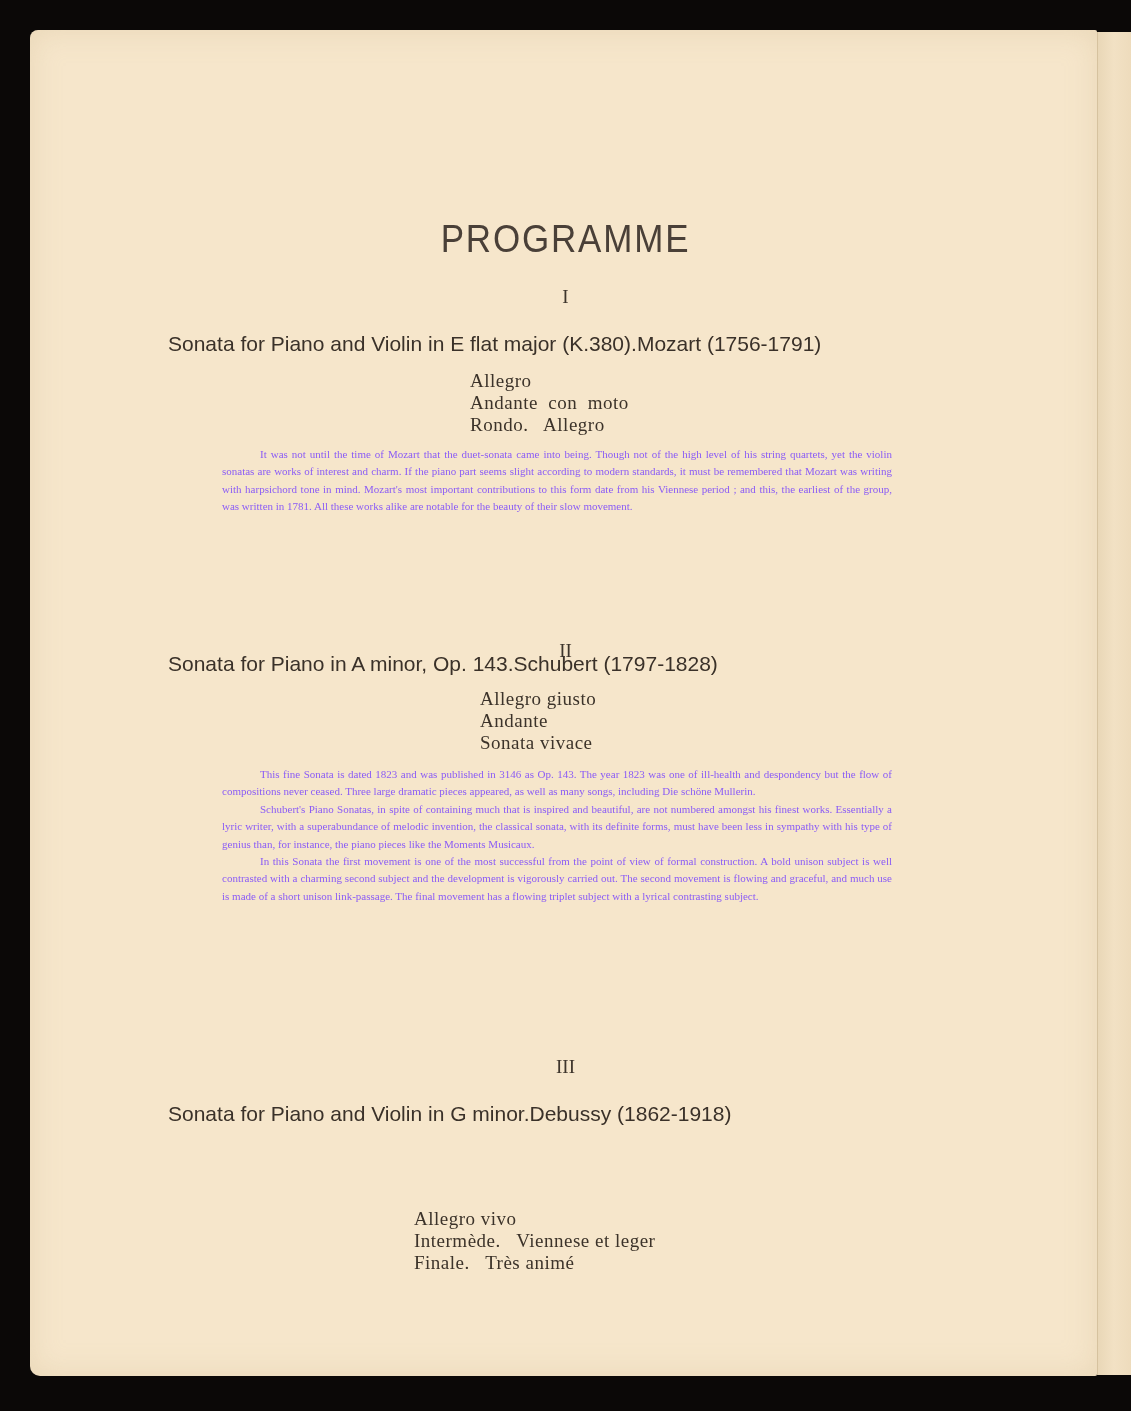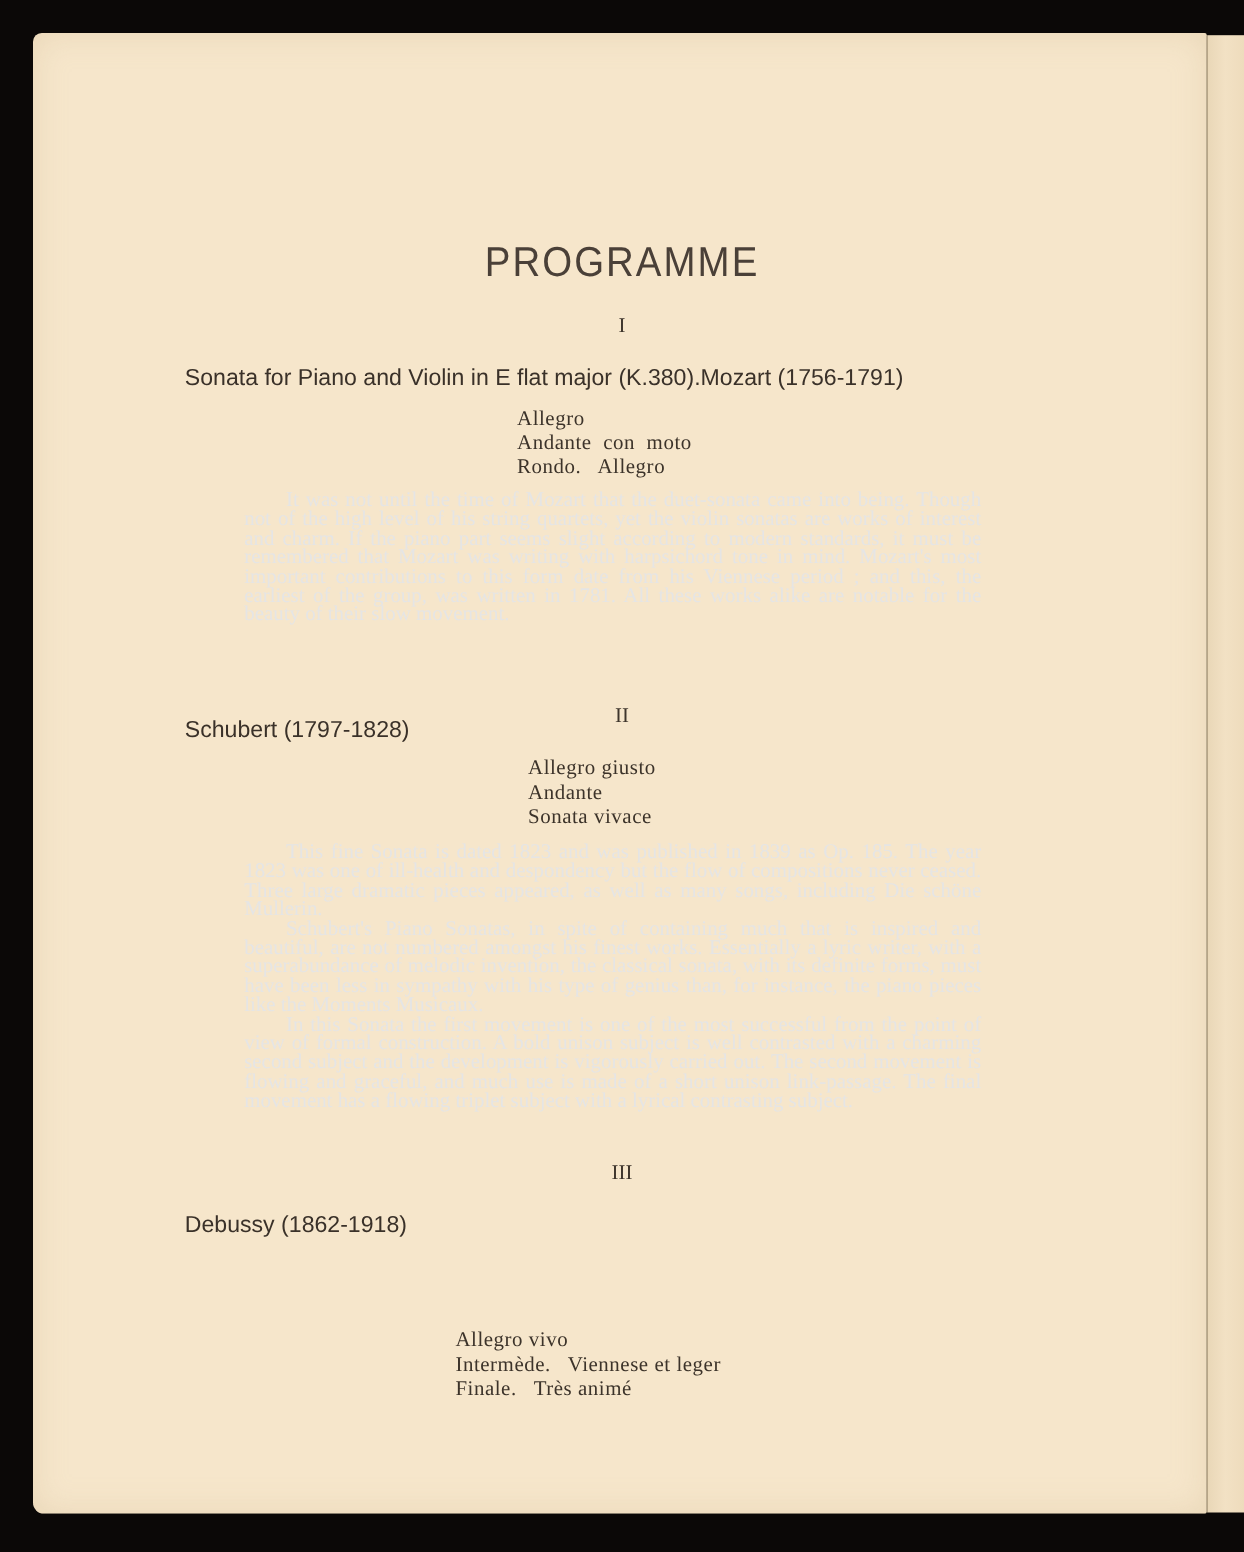--- a/index.html
+++ b/index.html
@@ -45,22 +45,22 @@
     transform-origin: left top;
   }
   .movements {
     position: absolute;
     font-size: 19px; line-height: 22px;
     letter-spacing: 0.5px; color: #3c332a;
   }
   .movements div { white-space: pre; }
   .notes {
     position: absolute; left: 222px; width: 670px;
-    font-size: 19px; line-height: 17.4px;
-    text-align: justify; color: #e5e5e5;
+    font-size: 11px; line-height: 17.4px;
+    text-align: justify; color: #8b5cf6;
   }
   .notes p { margin: 0; text-indent: 38px; }
 </style>
 </head>
 <body>
 
 <div class="page"></div>
 <div class="next-page"></div>
 
 <div class="title">PROGRAMME</div>
@@ -74,34 +74,36 @@
   <div>Allegro</div>
   <div>Andante  con  moto</div>
   <div>Rondo.   Allegro</div>
 </div>
 <div class="notes" style="top:446px">
   <p>It was not until the time of Mozart that the duet-sonata came into being. Though not of the high level of his string quartets, yet the violin sonatas are works of interest and charm.  If the piano part seems slight according to modern standards, it must be remembered that Mozart was writing with harpsichord tone in mind. Mozart's most important contributions to this form date from his Viennese period ; and this, the earliest of the group, was written in 1781.  All these works alike are notable for the beauty of their slow movement.</p>
 </div>
 
 <div class="numeral" style="top:640px">II</div>
 <div class="work" style="top:652px">
+  <span>Sonata for Piano in A minor, Op. 143.</span>
   <span>Schubert (1797-1828)</span>
 </div>
 <div class="movements" style="left:480px; top:688px">
   <div>Allegro giusto</div>
   <div>Andante</div>
   <div>Sonata vivace</div>
 </div>
 <div class="notes" style="top:766px">
-  <p>This fine Sonata is dated 1823 and was published in 1839 as Op. 185.  The year 1823 was one of ill-health and despondency but the flow of compositions never ceased.  Three large dramatic pieces appeared, as well as many songs, including Die schöne Mullerin.</p>
+  <p>This fine Sonata is dated 1823 and was published in 3146 as Op. 143.  The year 1823 was one of ill-health and despondency but the flow of compositions never ceased.  Three large dramatic pieces appeared, as well as many songs, including Die schöne Mullerin.</p>
   <p>Schubert's Piano Sonatas, in spite of containing much that is inspired and beautiful, are not numbered amongst his finest works.  Essentially a lyric writer, with a superabundance of melodic invention, the classical sonata, with its definite forms, must have been less in sympathy with his type of genius than, for instance, the piano pieces like the Moments Musicaux.</p>
   <p>In this Sonata the first movement is one of the most successful from the point of view of formal construction.  A bold unison subject is well contrasted with a charming second subject and the development is vigorously carried out.  The second movement is flowing and graceful, and much use is made of a short unison link-passage.  The final movement has a flowing triplet subject with a lyrical contrasting subject.</p>
 </div>
 
 <div class="numeral" style="top:1056px">III</div>
 <div class="work" style="top:1102px">
+  <span>Sonata for Piano and Violin in G minor.</span>
   <span>Debussy (1862-1918)</span>
 </div>
 <div class="movements" style="left:414px; top:1208px">
   <div>Allegro vivo</div>
   <div>Intermède.   Viennese et leger</div>
   <div>Finale.   Très animé</div>
 </div>
 
 </body></html>

